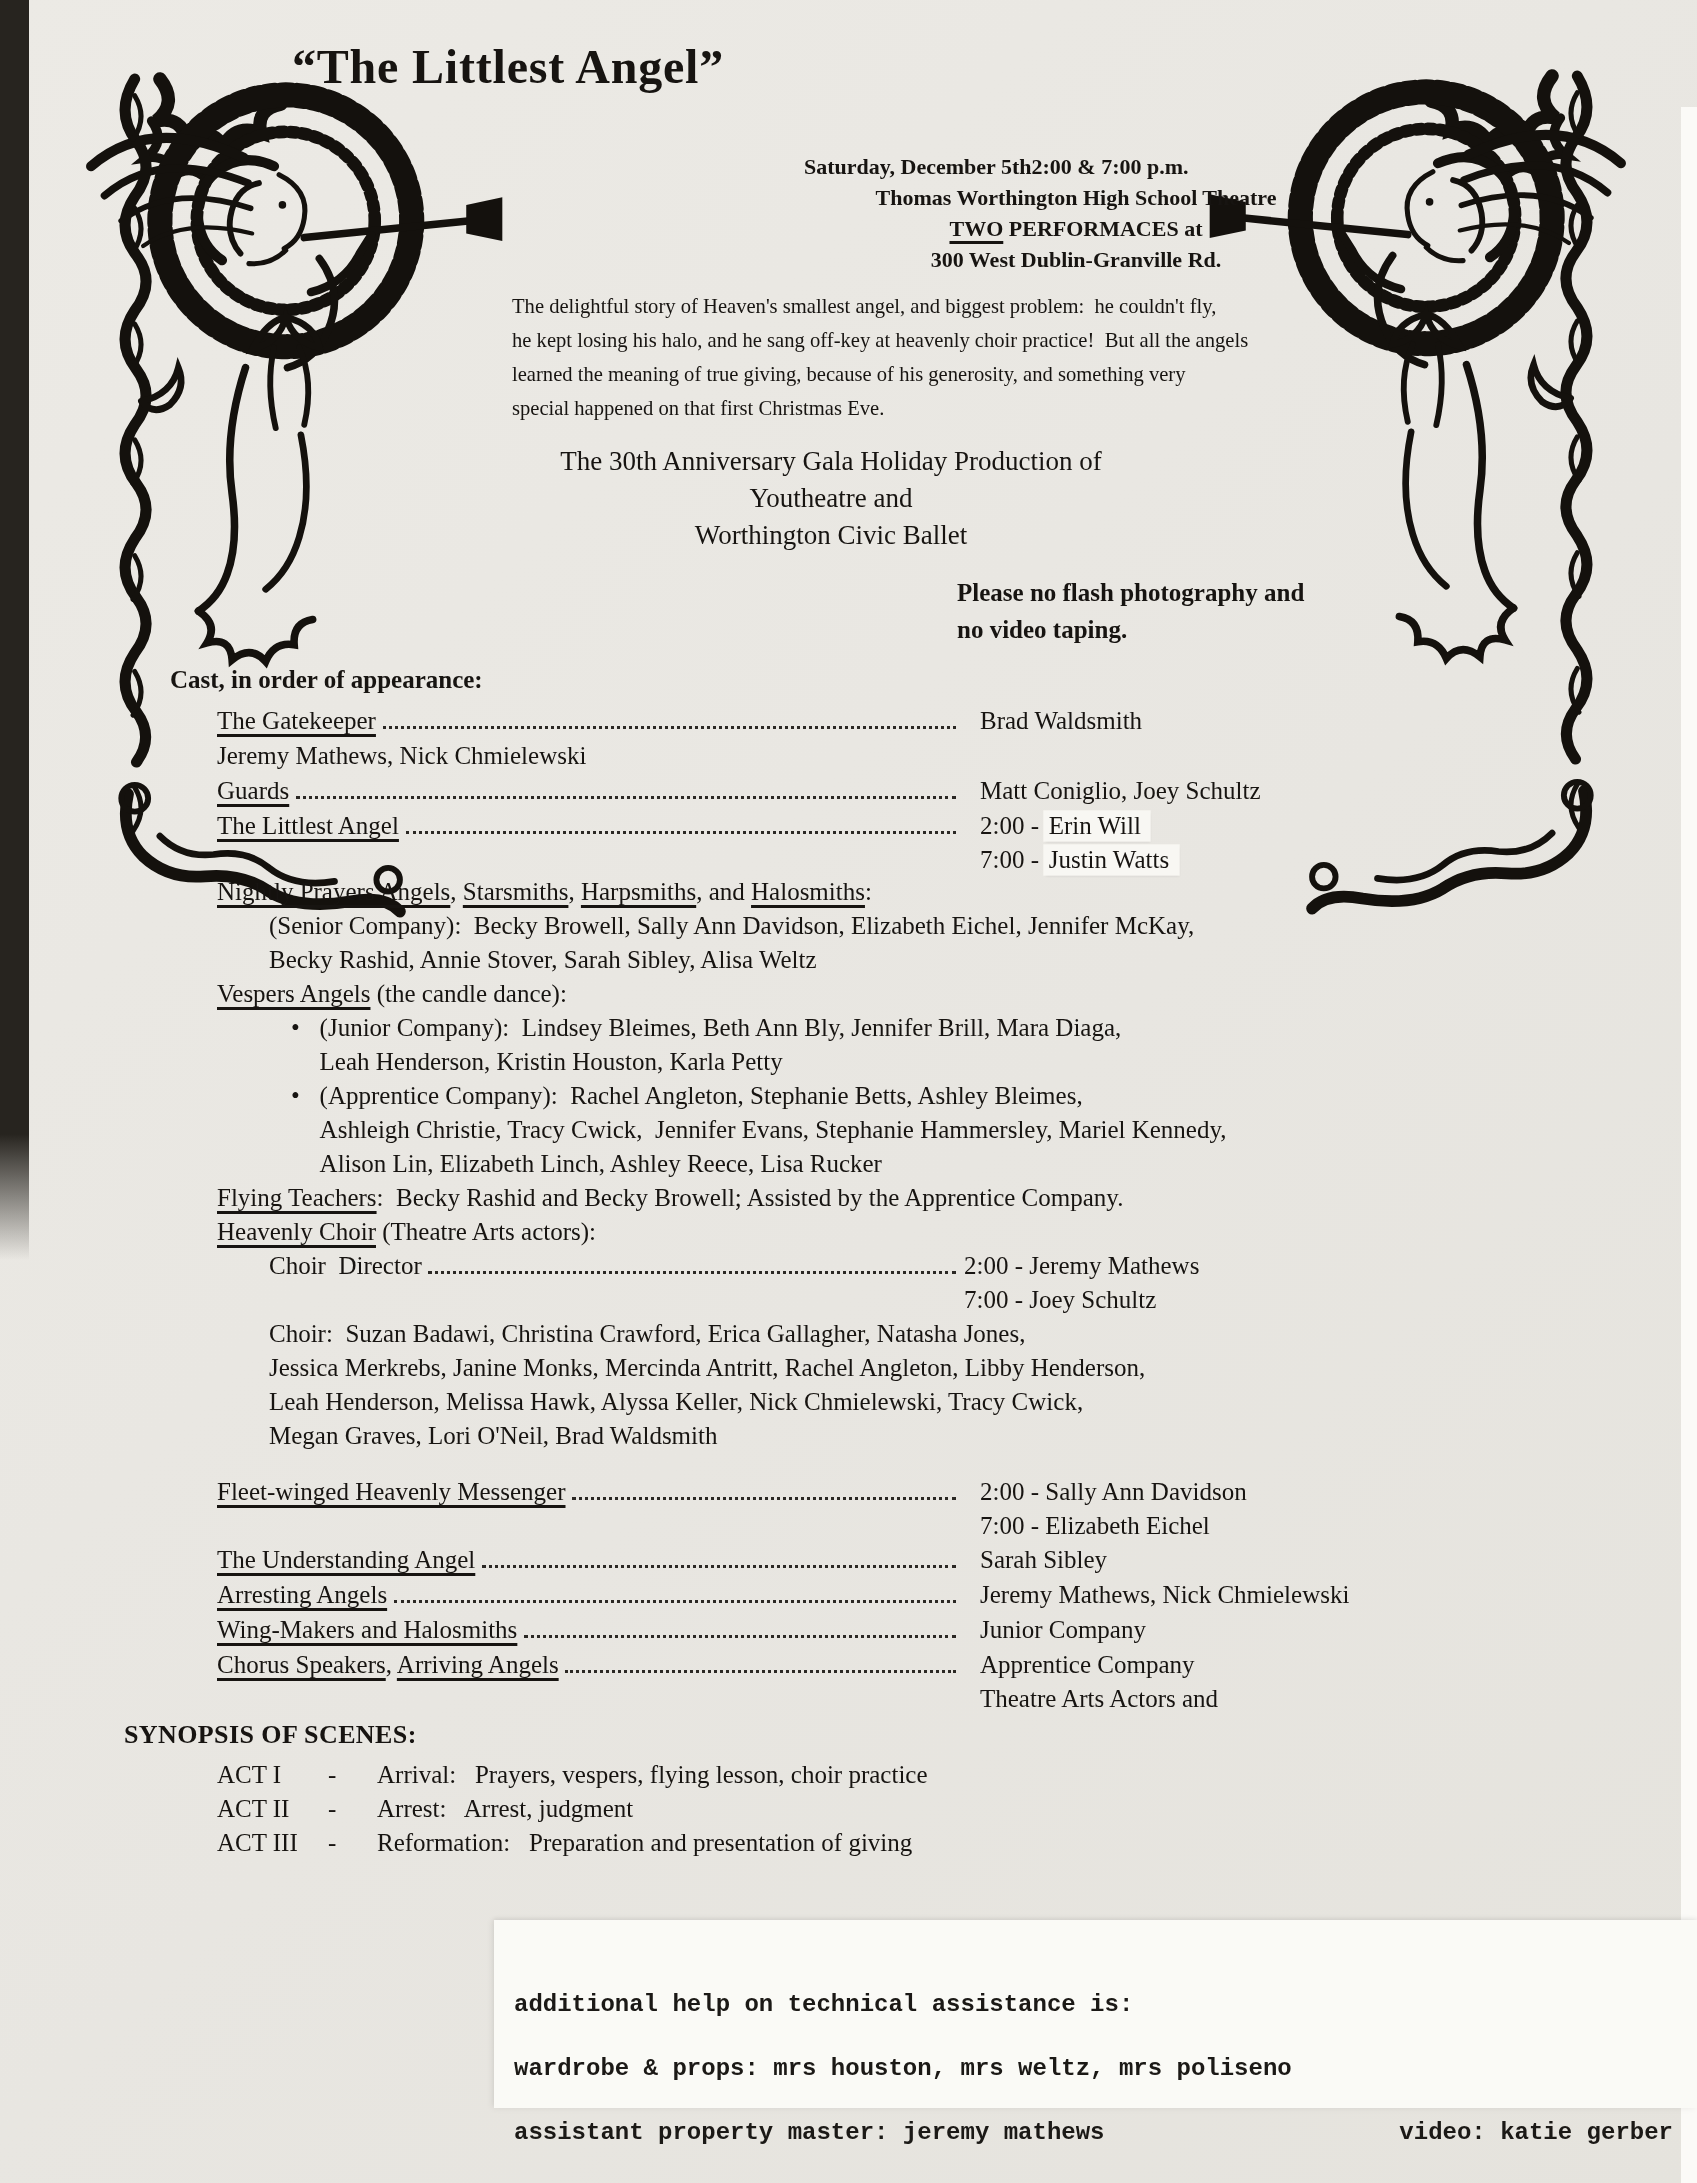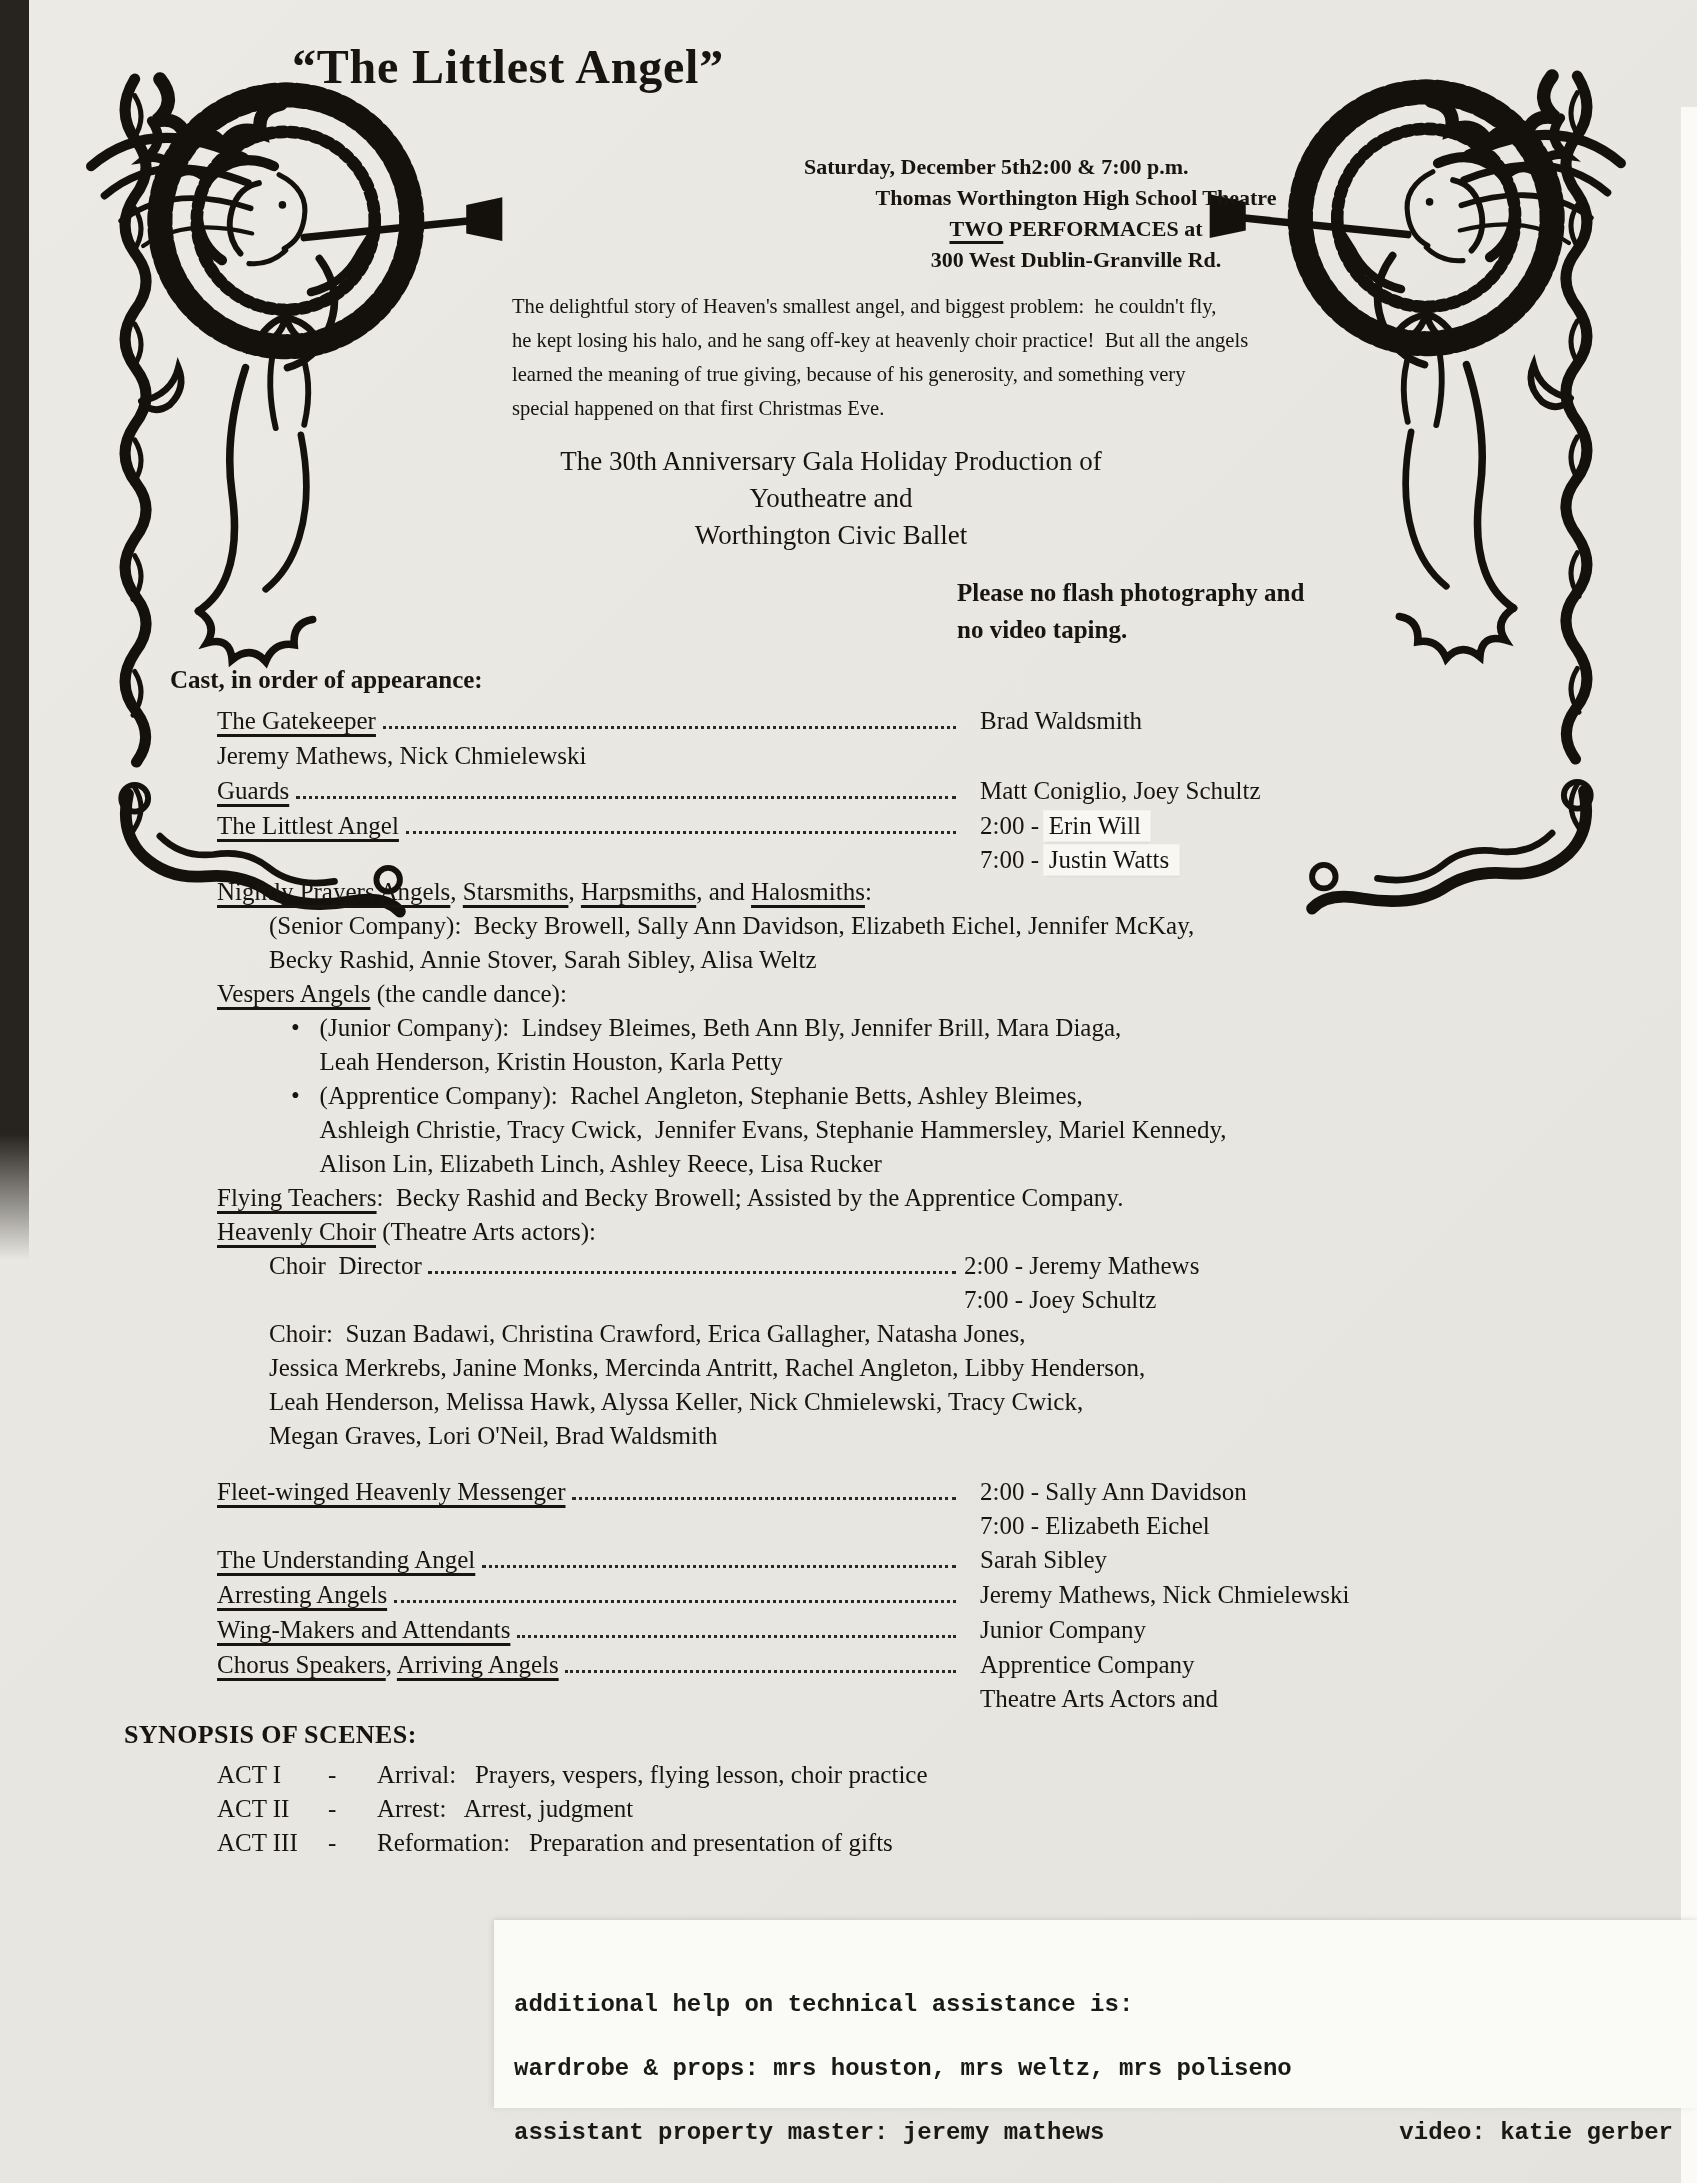--- a/index.html
+++ b/index.html
@@ -281,21 +281,21 @@
       <div class="role-wrap">
         <span class="role u">Arresting Angels</span>
         <span class="leader"></span>
       </div>
       <div class="names">
           <div>Jeremy Mathews, Nick Chmielewski</div>
         </div>
     </div>
     <div class="cast-row">
       <div class="role-wrap">
-        <span class="role u">Wing-Makers and Attendants</span>
+        <span class="role u">Wing-Makers and Halosmiths</span>
         <span class="leader"></span>
       </div>
       <div class="names">
           <div>Junior Company</div>
         </div>
     </div>
     <div class="cast-row">
       <div class="role-wrap">
         <span class="role"><span class="u">Chorus Speakers</span><span>, </span><span class="u">Arriving Angels</span></span>
         <span class="leader"></span>
@@ -315,21 +315,21 @@
       <span class="pre">Arrival:   Prayers, vespers, flying lesson, choir practice</span>
     </div>
     <div class="act-row">
       <span class="act-name">ACT II</span>
       <span class="act-dash">-</span>
       <span class="pre">Arrest:   Arrest, judgment</span>
     </div>
     <div class="act-row">
       <span class="act-name">ACT III</span>
       <span class="act-dash">-</span>
-      <span class="pre">Reformation:   Preparation and presentation of gifts</span>
+      <span class="pre">Reformation:   Preparation and presentation of giving</span>
     </div>
   </div>
 
   <div id="tech-strip" class="abs">
     <div class="t-line">additional help on technical assistance is:</div>
     <div class="t-line">wardrobe &amp; props: mrs houston, mrs weltz, mrs poliseno</div>
     <div class="t-line" id="tech-line3">
       <span>assistant property master: jeremy mathews</span>
       <span>video: katie gerber</span>
     </div>

